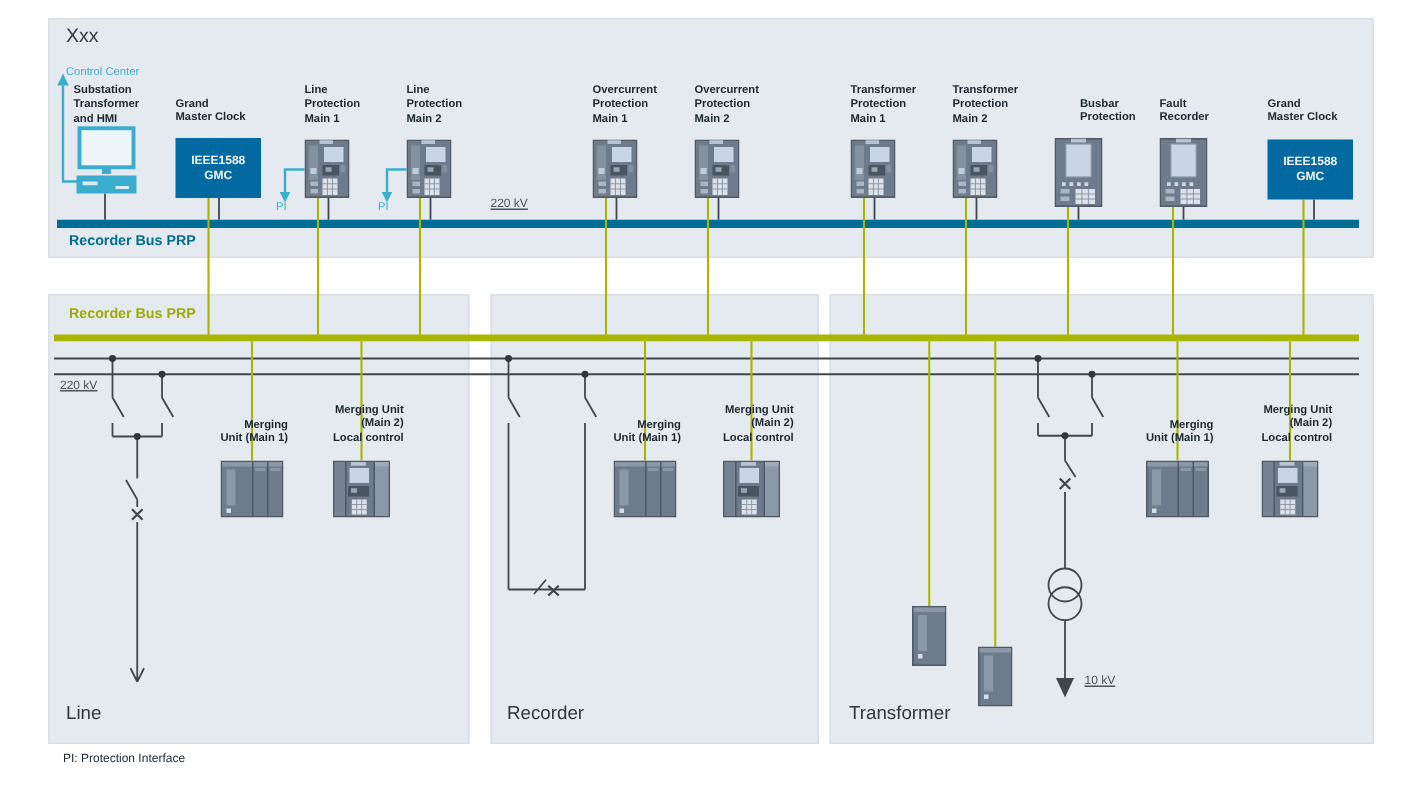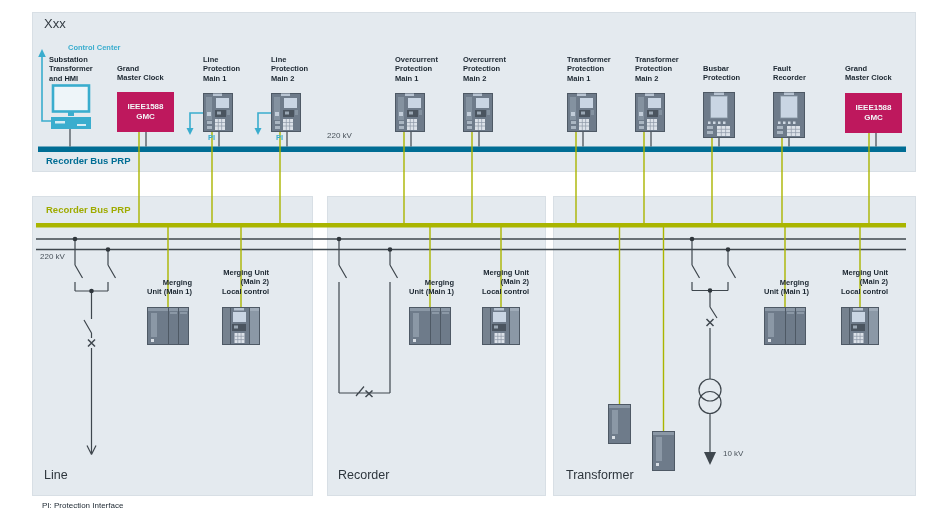--- a/index.html
+++ b/index.html
@@ -8,28 +8,28 @@
   .panel{position:absolute;background:#e4eaef;border:1px solid #d8dfe5;box-sizing:border-box;}
   #panel-top{left:32px;top:12px;width:884px;height:160px;}
   #panel-line{left:32px;top:196px;width:281px;height:300px;}
   #panel-coupler{left:327px;top:196px;width:219px;height:300px;}
   #panel-transformer{left:553px;top:196px;width:363px;height:300px;}
   svg.overlay{position:absolute;left:0;top:0;z-index:2;}
   .t{position:absolute;z-index:3;white-space:pre-line;color:#1b2630;}
   .dev{font-size:7.5px;font-weight:bold;line-height:9.4px;}
   .mu{font-size:7.5px;font-weight:bold;line-height:9.4px;text-align:right;}
   .title{font-size:13px;color:#333b42;}
-  .cyan{color:#3aadce;font-size:7.5px;font-weight:bold;margin-left:24px;}
+  .cyan{color:#3aadce;font-size:7.5px;font-weight:normal;}
   .buslbl{font-size:9.5px;font-weight:bold;}
   .teal{color:#006d94;}
   .olive{color:#9fab00;}
-  .small{font-size:8px;color:#49525a;}
+  .small{font-size:8px;color:#49525a;text-decoration:underline;}
   .bay{font-size:12.5px;color:#2e363d;}
   .foot{font-size:8px;color:#1b2630;}
-  .gmc{position:absolute;z-index:3;width:57px;height:40px;background:#be185d;
+  .gmc{position:absolute;z-index:3;width:57px;height:40px;background:#0369a1;
        display:flex;align-items:center;justify-content:center;text-align:center;}
   .gmc div{color:#f2f5f7;font-size:8px;font-weight:bold;line-height:10px;white-space:pre-line;}
 </style>
 </head>
 <body>
 
 <div class="stage">
 
   <div class="panel" id="panel-top"></div>
   <div class="panel" id="panel-line"></div>
@@ -213,21 +213,21 @@
 Main 1</div>
   <div class="t dev" style="left:463px;top:55px">Overcurrent
 Protection
 Main 2</div>
   <div class="t dev" style="left:567px;top:55px">Transformer
 Protection
 Main 1</div>
   <div class="t dev" style="left:635px;top:55px">Transformer
 Protection
 Main 2</div>
-  <div class="t dev" style="left:703px;top:64px">Busbar
+  <div class="t dev" style="left:720px;top:64px">Busbar
 Protection</div>
   <div class="t dev" style="left:773px;top:64px">Fault
 Recorder</div>
   <div class="t dev" style="left:845px;top:64px">Grand
 Master Clock</div>
 
   <div class="gmc" style="left:117px;top:92px">
     <div>IEEE1588
 GMC</div>
   </div>

